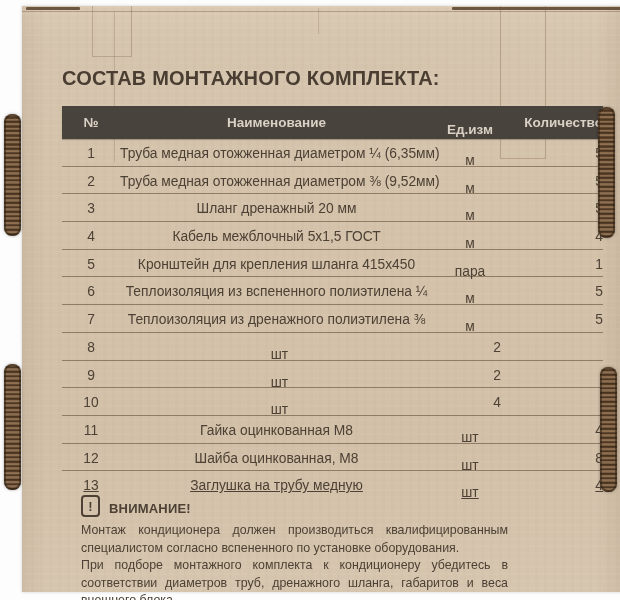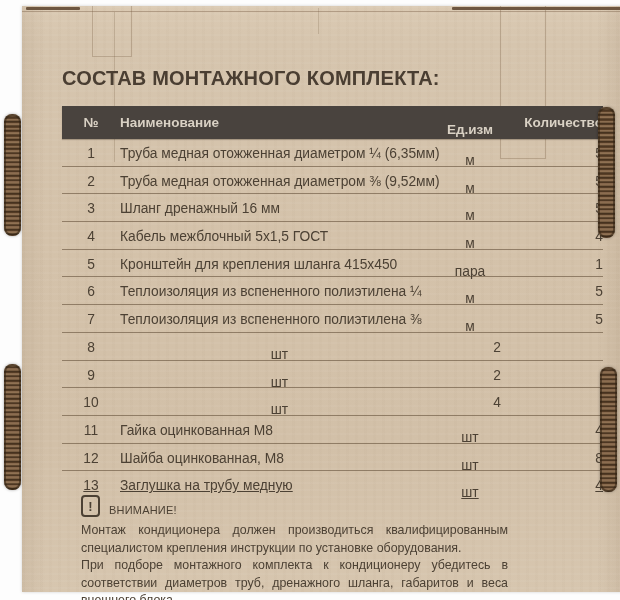--- a/index.html
+++ b/index.html
@@ -61,33 +61,33 @@
     box-shadow:0 1px 1px rgba(60,45,30,.3);
   }
   .trow{
     display:grid;grid-template-columns:58px 1fr 62px 102px;
     height:26.7px;align-items:center;
     font-size:13.8px;color:#4c4134;
     border-bottom:1px solid rgba(90,70,48,.55);
   }
   .trow:last-child{border-bottom:none;text-decoration:underline;}
   .c-num{text-align:center;}
-  .c-name{text-align:left;padding-right:6px;white-space:nowrap;overflow:hidden;}
+  .c-name{text-align:center;padding-right:6px;white-space:nowrap;overflow:hidden;}
   .c-unit{text-align:center;margin-top:14px;}
   .c-qty{text-align:right;}
 
   
   .warning{position:absolute;left:59px;top:489px;width:427px;color:#4c4134;}
   .warn-head{display:flex;align-items:flex-end;gap:9px;}
   .warn-icon{
     width:15px;height:18px;border:2px solid #4c4134;border-radius:4px;
     display:flex;align-items:center;justify-content:center;
     font-weight:700;font-size:13px;line-height:1;color:#4c4134;
   }
-  .warn-label{font-size:11px;font-weight:400;letter-spacing:.2px;padding-bottom:1px;}
+  .warn-label{font-size:13px;font-weight:700;letter-spacing:.2px;padding-bottom:1px;}
   .warn-text{margin:5px 0 0 0;font-size:12.4px;line-height:1.42;text-align:justify;}
   .warn-text + .warn-text{margin-top:0;}
 </style>
 </head>
 <body>
 
 <div class="scene">
   <div class="box">
     <div class="box-texture"></div>
     <div class="top-seam"></div>
@@ -115,21 +115,21 @@
         <div class="c-qty">5</div>
       </div>
       <div class="trow">
         <div class="c-num">2</div>
         <div class="c-name">Труба медная отожженная диаметром ⅜ (9,52мм)</div>
         <div class="c-unit">м</div>
         <div class="c-qty">5</div>
       </div>
       <div class="trow">
         <div class="c-num">3</div>
-        <div class="c-name">Шланг дренажный 16 мм</div>
+        <div class="c-name">Шланг дренажный 20 мм</div>
         <div class="c-unit">м</div>
         <div class="c-qty">5</div>
       </div>
       <div class="trow">
         <div class="c-num">4</div>
         <div class="c-name">Кабель межблочный  5х1,5 ГОСТ</div>
         <div class="c-unit">м</div>
         <div class="c-qty">4</div>
       </div>
       <div class="trow">
@@ -139,21 +139,21 @@
         <div class="c-qty">1</div>
       </div>
       <div class="trow">
         <div class="c-num">6</div>
         <div class="c-name">Теплоизоляция из вспененного полиэтилена ¼</div>
         <div class="c-unit">м</div>
         <div class="c-qty">5</div>
       </div>
       <div class="trow">
         <div class="c-num">7</div>
-        <div class="c-name">Теплоизоляция из вспененного полиэтилена ⅜</div>
+        <div class="c-name">Теплоизоляция из дренажного полиэтилена ⅜</div>
         <div class="c-unit">м</div>
         <div class="c-qty">5</div>
       </div>
       <div class="trow">
         <div class="c-num">8</div>
         <div class="c-unit">шт</div>
         <div class="c-qty">2</div>
       </div>
       <div class="trow">
         <div class="c-num">9</div>
@@ -183,21 +183,21 @@
         <div class="c-unit">шт</div>
         <div class="c-qty">4</div>
       </div>
     </div>
 
     <div class="warning">
       <div class="warn-head">
         <div class="warn-icon">!</div>
         <div class="warn-label">ВНИМАНИЕ!</div>
       </div>
-      <p class="warn-text">Монтаж кондиционера должен производиться квалифицированным специалистом крепления инструкции по установке оборудования.</p>
+      <p class="warn-text">Монтаж кондиционера должен производиться квалифицированным специалистом согласно вспененного по установке оборудования.</p>
       <p class="warn-text">При подборе монтажного комплекта к кондиционеру убедитесь в соответствии диаметров труб, дренажного шланга, габаритов и веса  внешнего блока.</p>
     </div>
   </div>
 
   <div class="flute l1"></div>
   <div class="flute l2"></div>
   <div class="flute r1"></div>
   <div class="flute r2"></div>
 </div>
 

